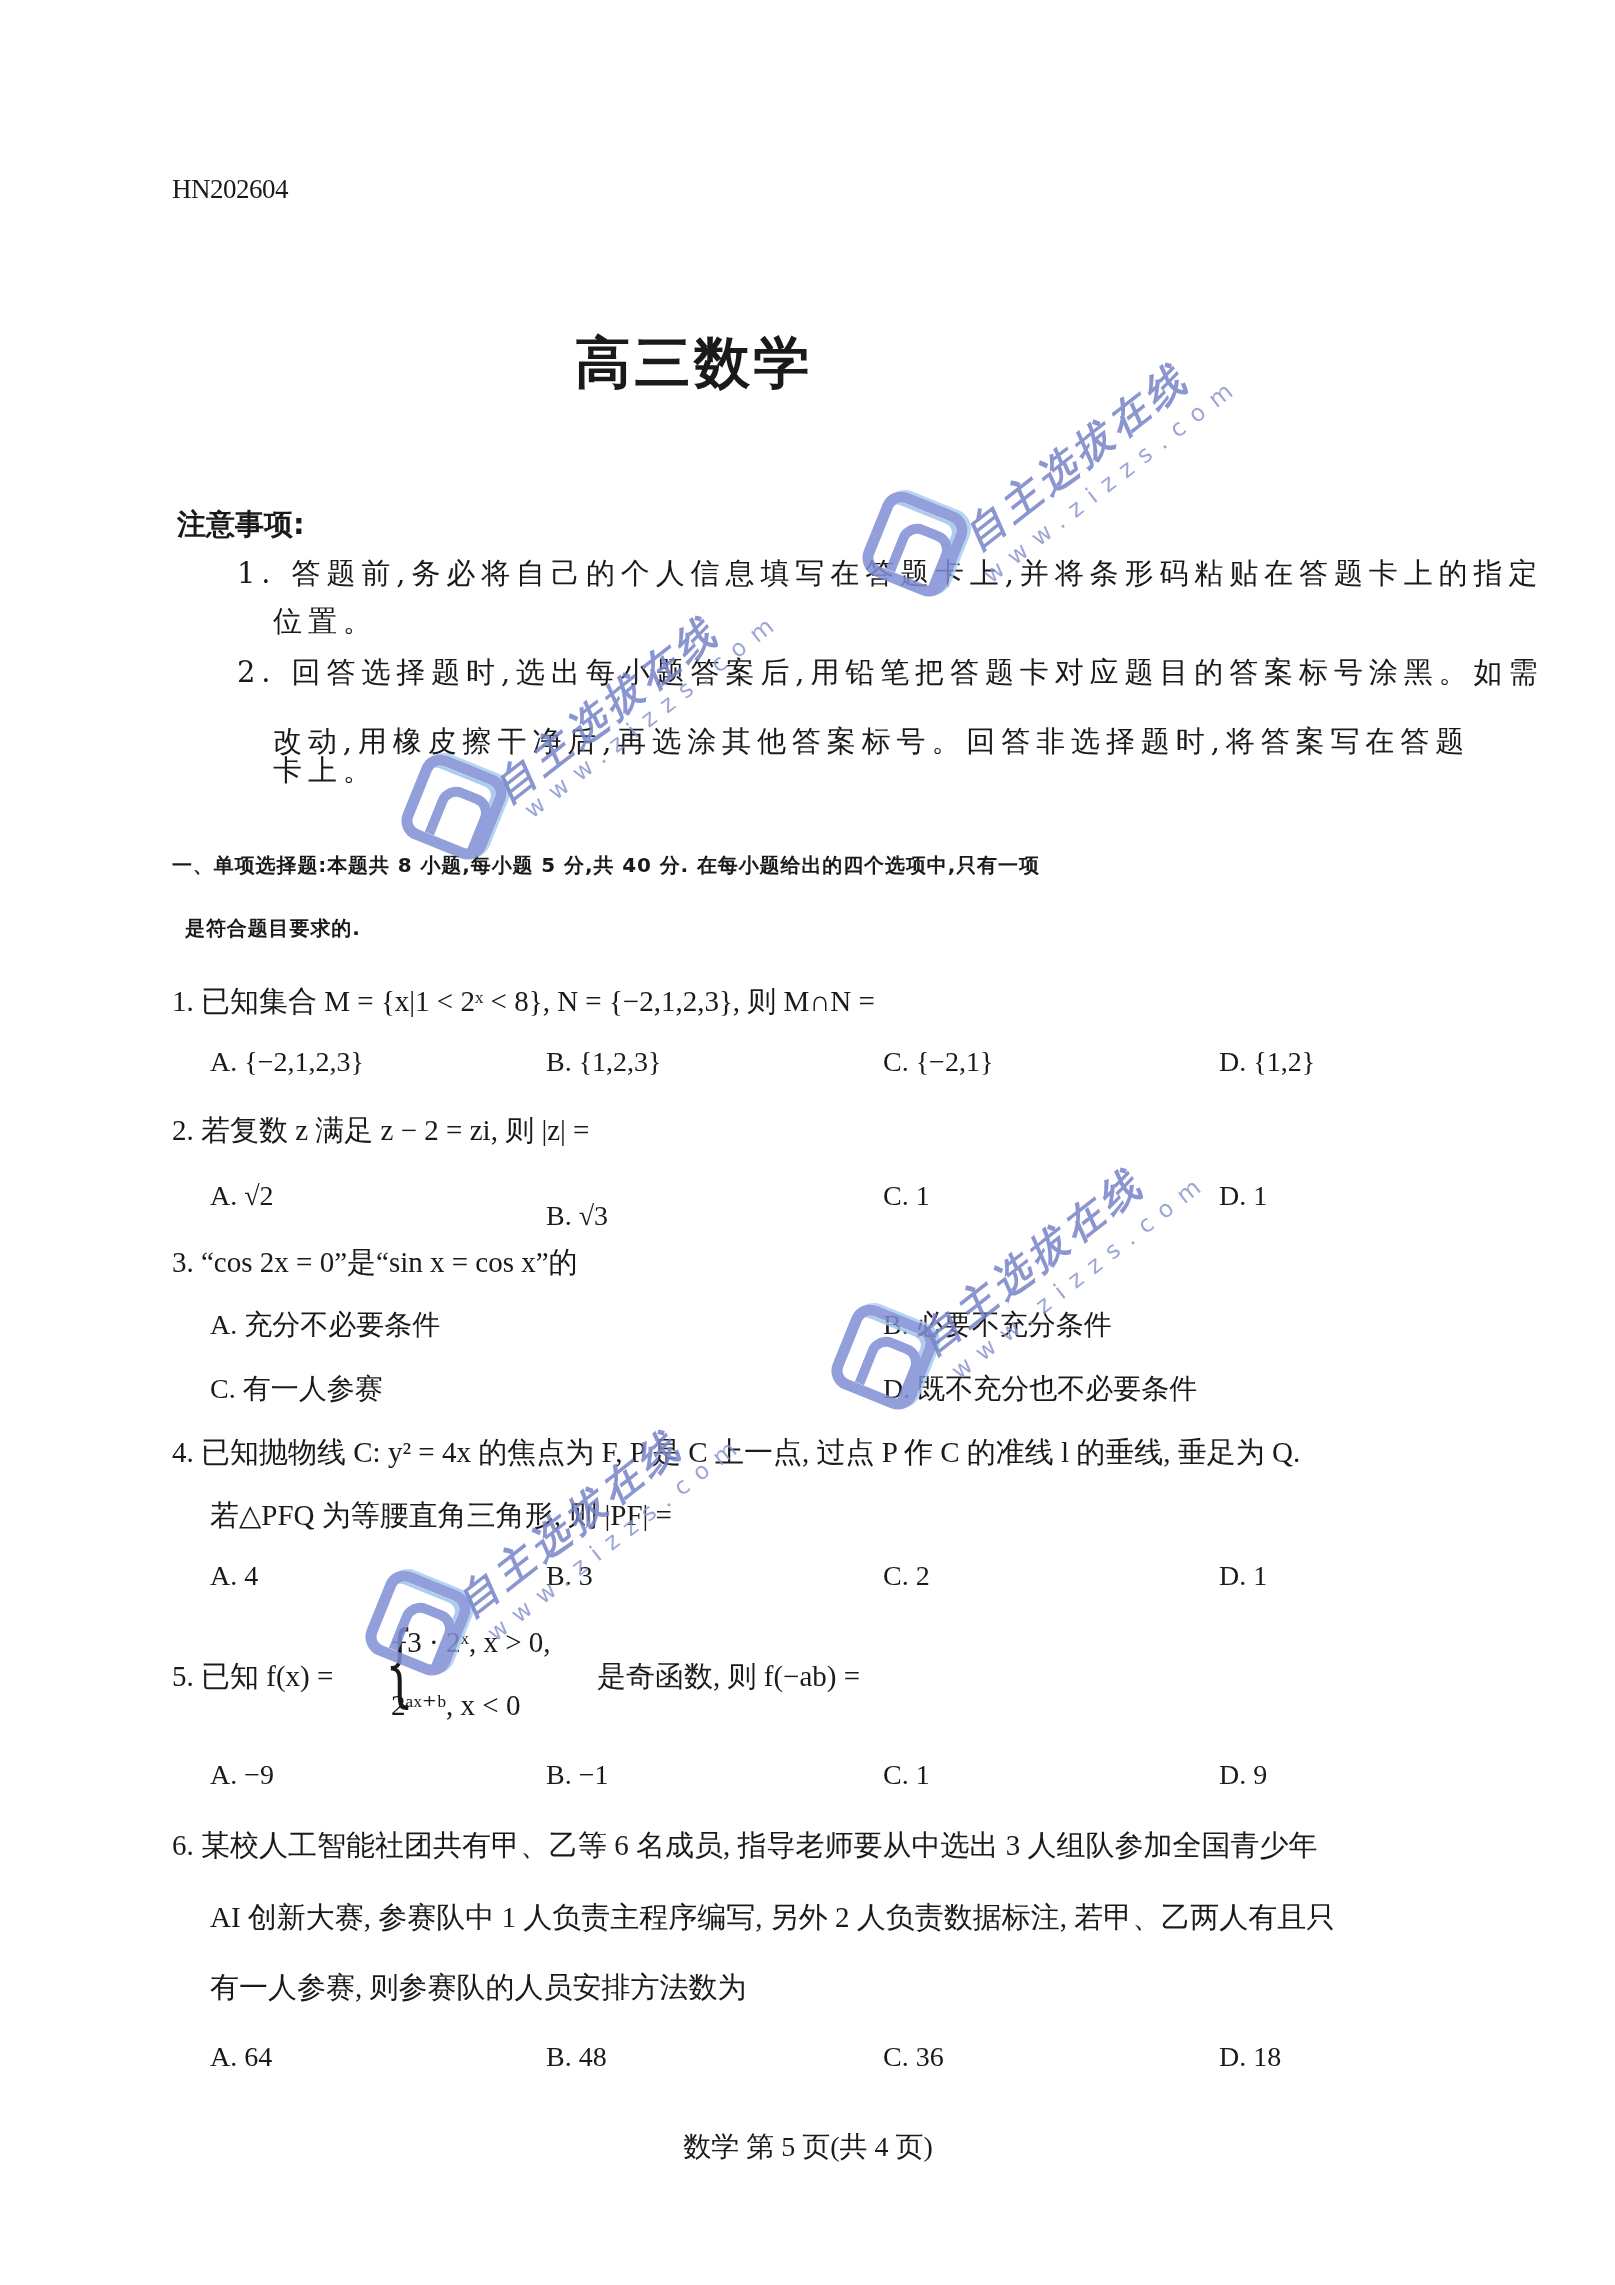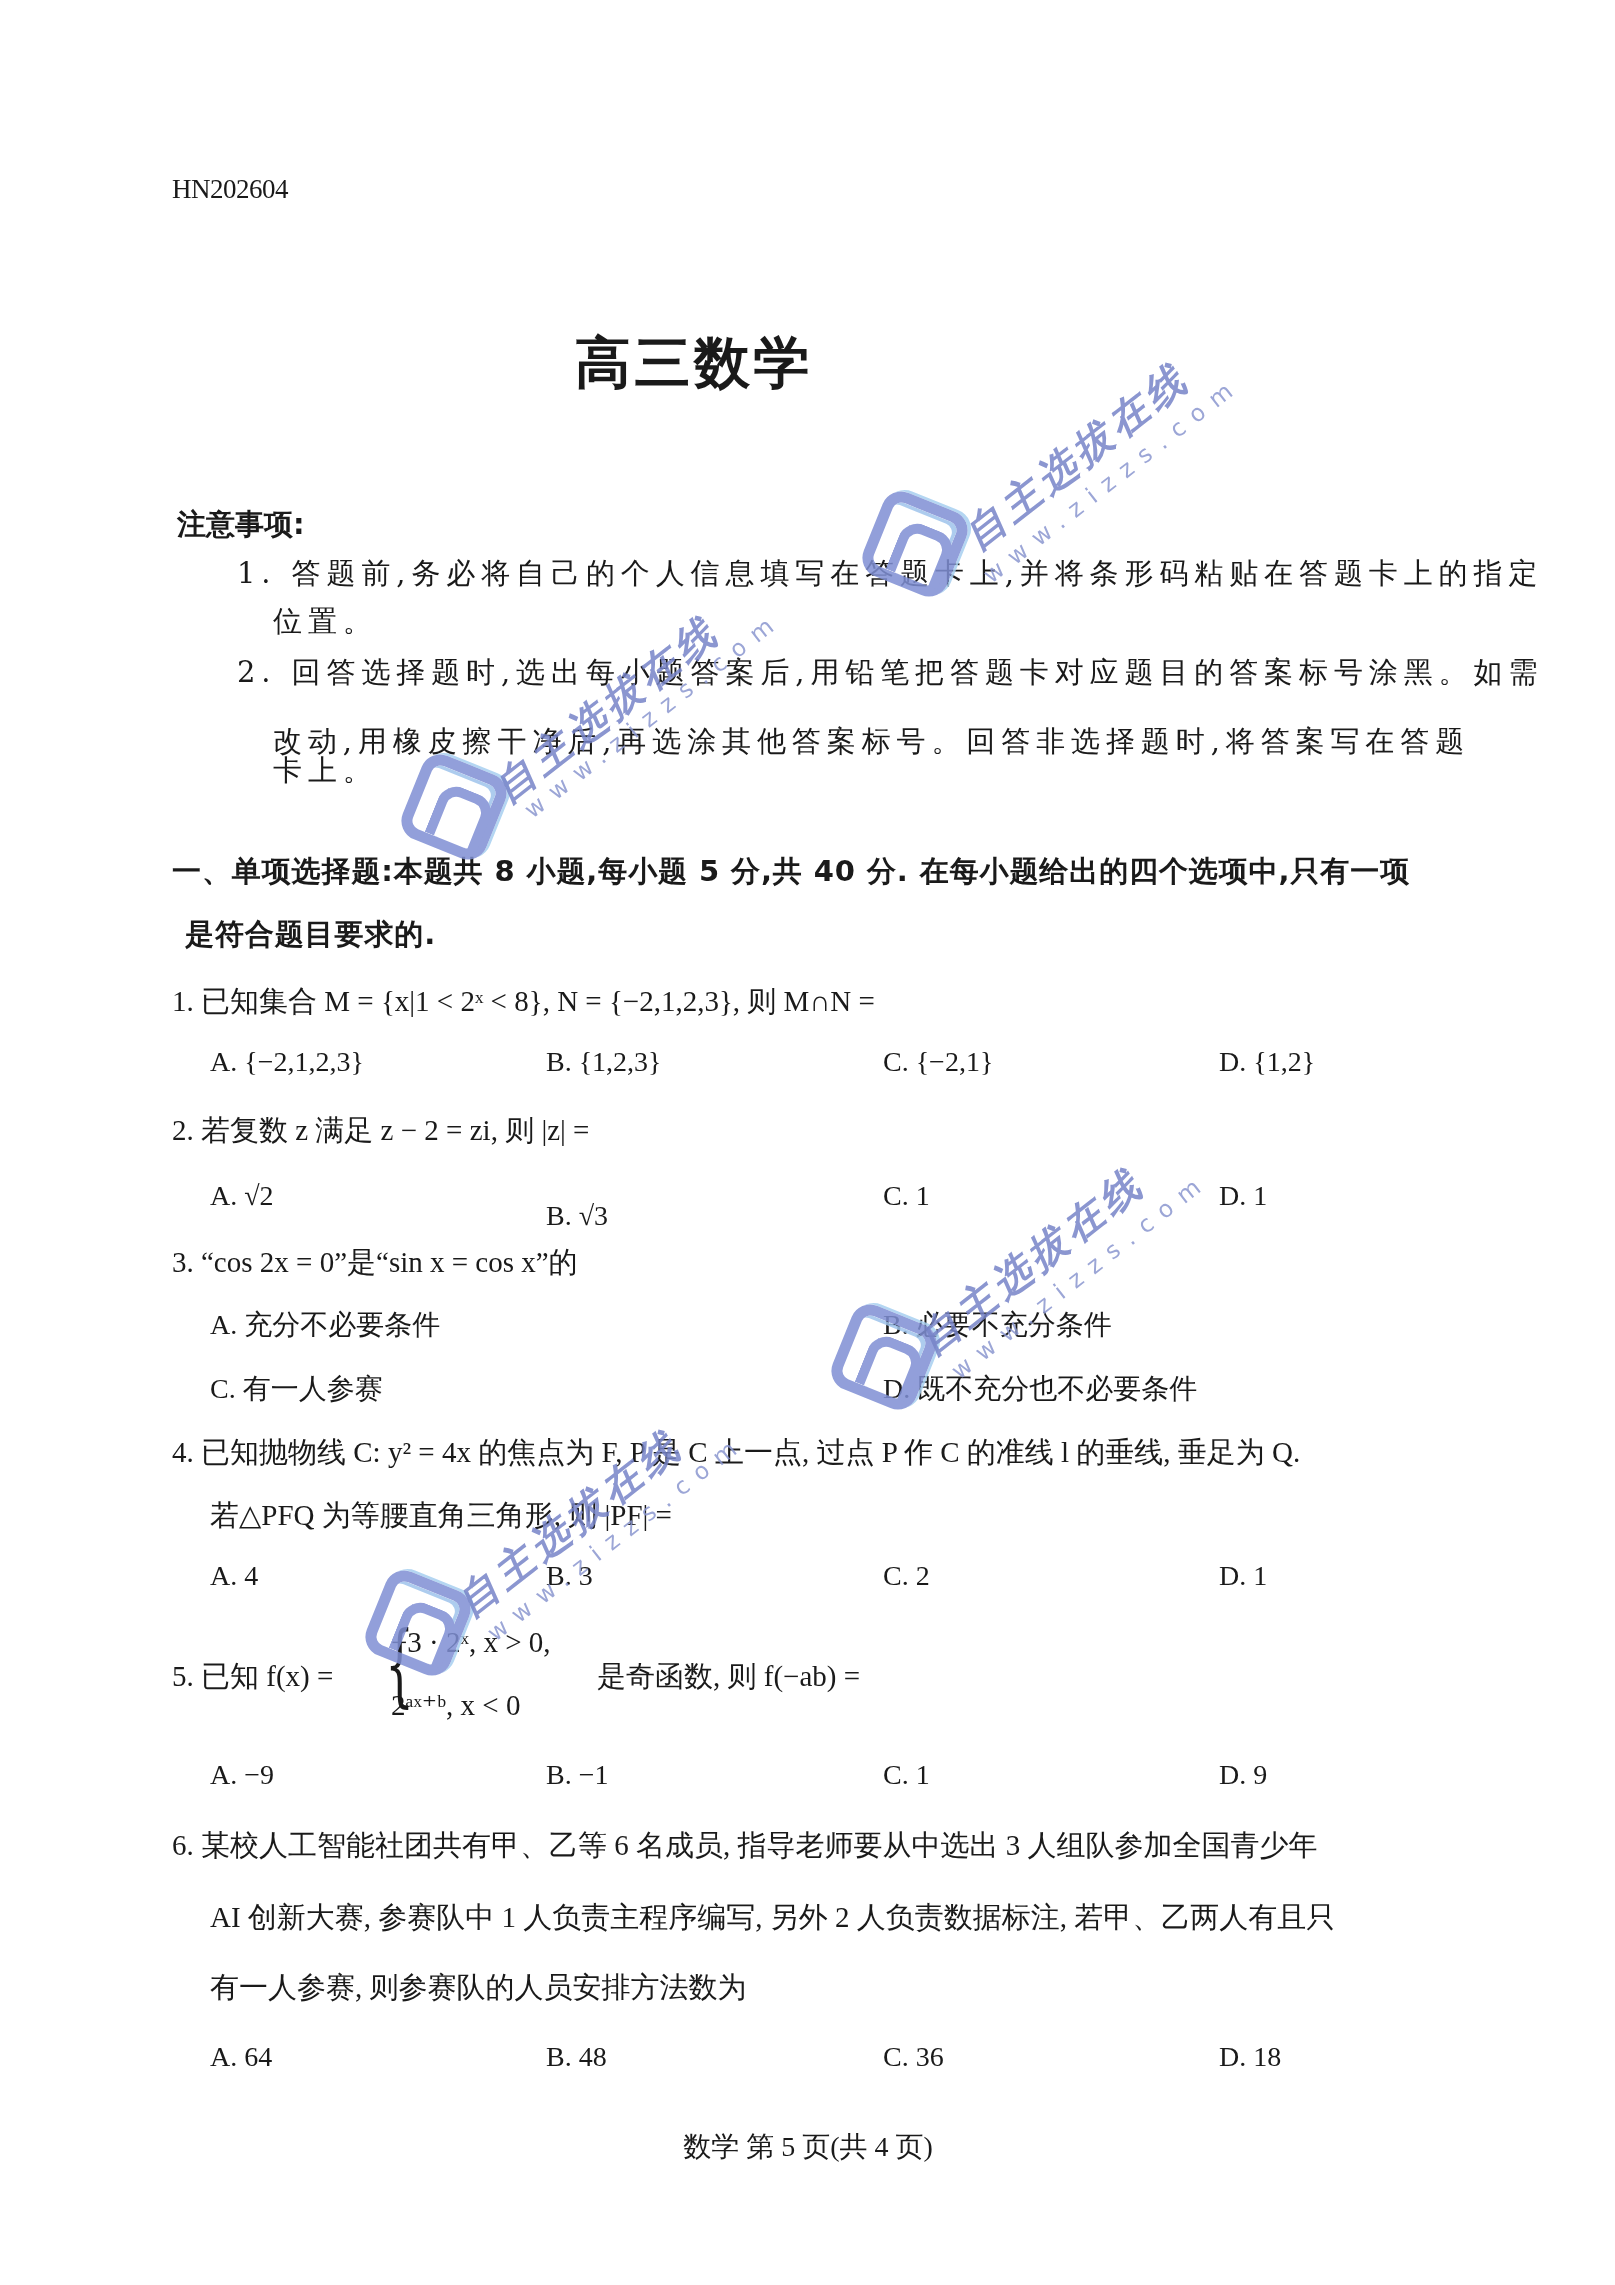--- a/index.html
+++ b/index.html
@@ -7,21 +7,21 @@
     width: 1616px; height: 2285px; position: relative; overflow: hidden;
     font-family: "DejaVu Serif", "Liberation Serif", serif;
     color: #1a1a1a;
   }
   .abs { position: absolute; white-space: nowrap; }
   .code { left: 172px; top: 174px; font-size: 27px; font-family: "Liberation Serif", serif; letter-spacing: -0.5px; }
   .title { left: 0; width: 1388px; top: 326px; text-align: center; font-size: 56px; font-weight: bold;
            font-family: "DejaVu Sans", sans-serif; letter-spacing: 3.6px; }
   .notice-head { left: 177px; top: 505px; font-size: 29px; font-weight: bold; font-family: "DejaVu Sans", sans-serif; }
   .nline { font-size: 29px; letter-spacing: 5.9px; }
-  .section { font-size: 29px; font-weight: bold; font-family: "DejaVu Sans", sans-serif; letter-spacing: 0.9px; text-align: center; }
+  .section { font-size: 20px; font-weight: bold; font-family: "DejaVu Sans", sans-serif; letter-spacing: 0.9px; text-align: center; }
   .q { font-size: 29px; font-family: "Liberation Serif", "DejaVu Serif", serif; }
   .opt { font-size: 28px; font-family: "Liberation Serif", "DejaVu Serif", serif; }
   .footer { left: 0; width: 1616px; top: 2128px; text-align: center; font-size: 28px; font-family: "Liberation Serif", serif; }
   .brace { font-size: 90px; line-height: 1; font-weight: 100; transform: scaleX(0.5); display: inline-block; }
 
   
   .wm { position: absolute; pointer-events: none; opacity: 0.85; }
   .wm-logo { width: 90px; height: 90px; border: 11px solid #7f8fd4; border-radius: 20px;
              transform: rotate(22deg); box-sizing: border-box; box-shadow: inset -3.6px 3.6px 0 #9fc4ec, 2.7px -2.7px 0 #a8d0f0; }
   .wm-logo::after { content: ""; position: absolute; left: 16.3px; top: 12.7px; width: 36px; height: 45px;

